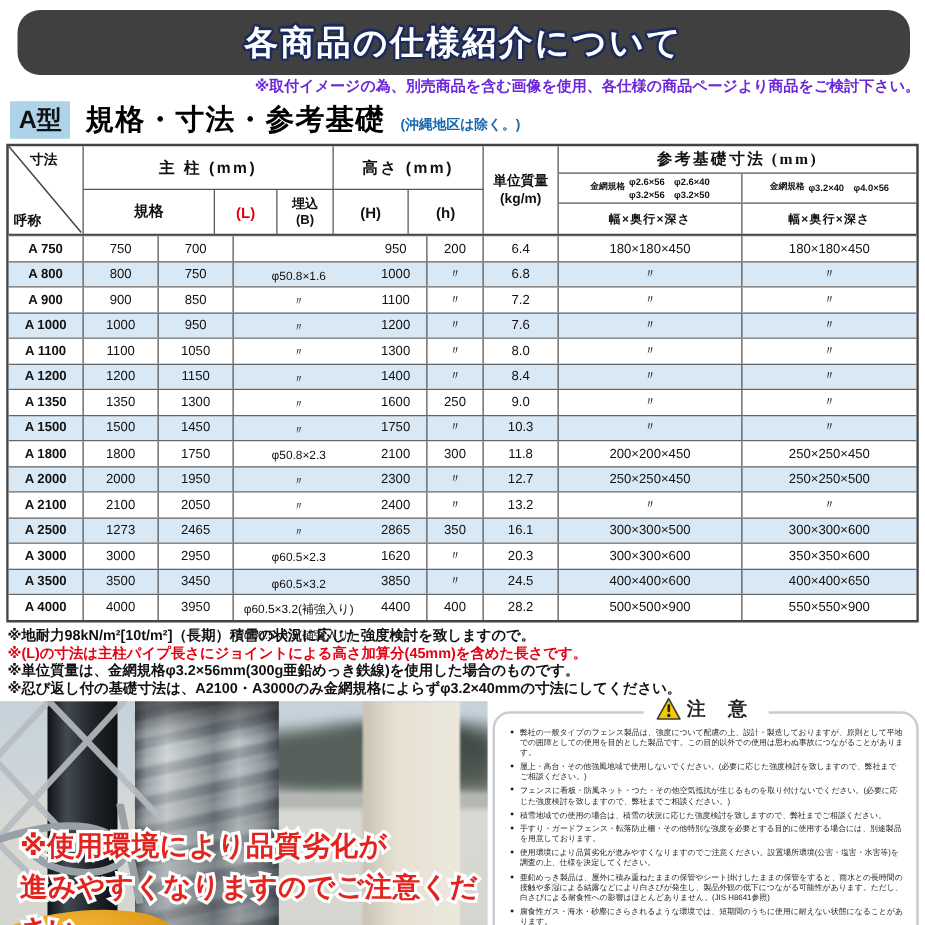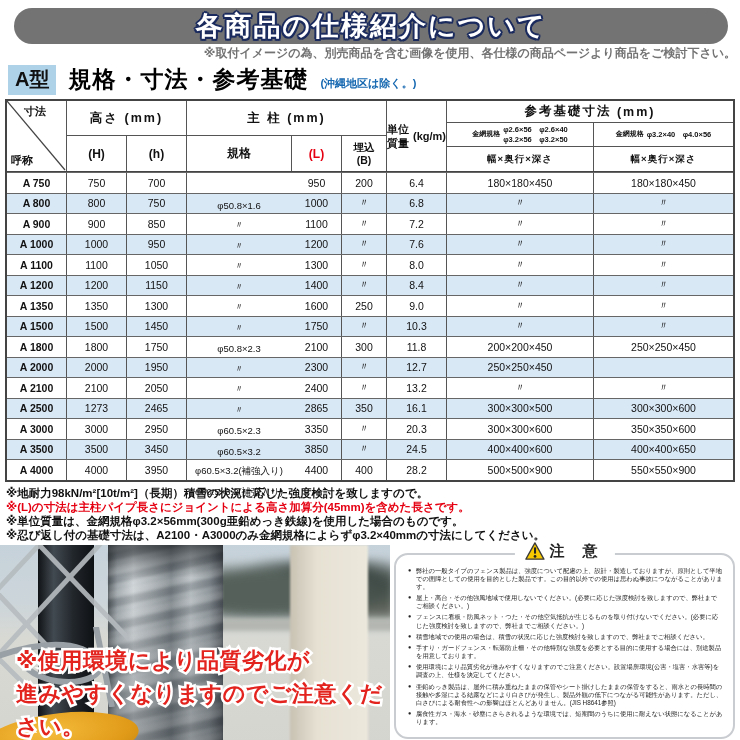--- a/index.html
+++ b/index.html
@@ -1,25 +1,25 @@
 <!DOCTYPE html>
 <html><head>
 <meta charset="utf-8">
 <style>
   html,body{margin:0;padding:0;background:#fff;}
   .page{width:740px;height:740px;position:relative;background:#fff;overflow:hidden;
         font-family:"Liberation Sans","DejaVu Sans",sans-serif;}
 
   
-  .title-bar{margin:8px 12px 0 14px;height:36px;background:#737373;border-radius:18px;
+  .title-bar{margin:8px 12px 0 14px;height:52px;background:#404040;border-radius:18px;
     display:flex;align-items:center;justify-content:center;color:#fff;font-size:27px;font-weight:bold;
     letter-spacing:2px;
     text-shadow:2px 0 0 #1b2b5e,-2px 0 0 #1b2b5e,0 2px 0 #1b2b5e,0 -2px 0 #1b2b5e,
       1.5px 1.5px 0 #1b2b5e,-1.5px -1.5px 0 #1b2b5e,1.5px -1.5px 0 #1b2b5e,-1.5px 1.5px 0 #1b2b5e;}
-  .top-note{margin:1px 4px 0 0;text-align:right;color:#737373;font-size:12px;font-weight:bold;}
+  .top-note{margin:1px 4px 0 0;text-align:right;color:#6d28d9;font-size:12px;font-weight:bold;}
 
   
   .section-heading{display:flex;align-items:flex-end;gap:12px;margin:2px 0 4px 8px;}
   .type-badge{background:#aed3e9;color:#111;font-size:20px;font-weight:bold;padding:1px 7px 2px;}
   .section-title{font-size:23px;font-weight:bold;color:#000000;letter-spacing:1px;}
   .section-sub{color:#1467b0;font-size:11px;font-weight:bold;padding-bottom:4px;}
 
   
   .spec-table{margin:1px 5px 0;width:730px;box-sizing:border-box;border:2px solid #444;}
   .thead{display:flex;height:70px;border-bottom:1.5px solid #444;font-weight:bold;color:#111;}
@@ -32,31 +32,31 @@
   .corner .bl{position:absolute;bottom:3px;left:4px;}
   .g-height{width:120px;}
   .g-post{width:200px;}
   .g-found{flex:1;}
   .g-top{height:35px;border-bottom:1px solid #555;font-size:12.5px;letter-spacing:2px;}
   .g-bot{height:35px;}
   .h60{width:60px;font-size:12px;}
   .w105{width:105px;font-size:12px;}
   .w50{width:50px;font-size:12px;}
   .w45{width:45px;font-size:10.5px;flex-direction:column;line-height:1.15;}
-  .col-mass{width:60px;flex-direction:row;font-size:11px;line-height:1.3;}
+  .col-mass{width:60px;flex-direction:column;font-size:11px;line-height:1.3;}
   .red-text{color:#e50012;}
   .f-top{height:22px;border-bottom:1px solid #555;font-size:12.5px;letter-spacing:2px;}
   .f-mid{height:24px;border-bottom:1px solid #555;}
   .f-bot{height:24px;}
   .f-c1{width:147px;}
   .f-c2{flex:1;border-right:none;}
   .mesh-cell{font-size:7.5px;gap:3px;line-height:1.25;}
   .mesh-label{font-size:7px;}
   .dims-cell{font-size:9.5px;letter-spacing:1px;}
-  .no-r{border-right:none !important;}
+  .no-r{border-right:none !important;font-family:Liberation Serif, serif;}
 
   .rows{display:block;}
   .trow{display:flex;height:19.5px;border-top:1px solid #666;background:#fff;}
   .rows > div.trow:nth-of-type(even){background:#d9e8f5;}
   .trow .cell{font-size:10.5px;color:#111;}
   .c1{width:60px;font-weight:bold;}
   .c2{width:60px;}
   .c3{width:60px;}
   .c4{width:105px;font-size:9.5px !important;margin-top:32px;}
   .c5{width:50px;}
@@ -125,38 +125,38 @@
   <div class="spec-table">
 
     <div class="thead">
       <div class="corner">
         <svg width="60" height="70">
           <line x1="0" y1="0" x2="58" y2="69" stroke="#444" stroke-width="1.2"></line>
         </svg>
         <span class="tr">寸法</span>
         <span class="bl">呼称</span>
       </div>
-      <div class="vgroup g-height">
-        <div class="cell g-top">高さ (mm)</div>
-        <div class="hrow g-bot">
-          <div class="cell h60">(H)</div>
-          <div class="cell h60">(h)</div>
-        </div>
-      </div>
       <div class="vgroup g-post">
         <div class="cell g-top">主 柱 (mm)</div>
         <div class="hrow g-bot">
           <div class="cell w105">規格</div>
           <div class="cell w50 red-text">(L)</div>
           <div class="cell w45">
             <span>埋込</span>
             <span>(B)</span>
           </div>
         </div>
       </div>
+      <div class="vgroup g-height">
+        <div class="cell g-top">高さ (mm)</div>
+        <div class="hrow g-bot">
+          <div class="cell h60">(H)</div>
+          <div class="cell h60">(h)</div>
+        </div>
+      </div>
       <div class="cell col-mass">
         <span>単位質量</span>
         <span>(kg/m)</span>
       </div>
       <div class="vgroup g-found">
         <div class="cell f-top no-r">
           <span>参考基礎寸法</span>&nbsp;
           <span>(mm)</span>
         </div>
         <div class="hrow f-mid">
@@ -288,20 +288,21 @@
 
         <div class="trow">
           <div class="cell c1">A 2000</div>
           <div class="cell c2">2000</div>
           <div class="cell c3">1950</div>
           <div class="cell c4">〃</div>
           <div class="cell c5">2300</div>
           <div class="cell c6">〃</div>
           <div class="cell c7">12.7</div>
           <div class="cell c8">250×250×450</div>
+          <div class="cell c9">250×250×500</div>
         </div>
 
         <div class="trow">
           <div class="cell c1">A 2100</div>
           <div class="cell c2">2100</div>
           <div class="cell c3">2050</div>
           <div class="cell c4">〃</div>
           <div class="cell c5">2400</div>
           <div class="cell c6">〃</div>
           <div class="cell c7">13.2</div>
@@ -319,21 +320,21 @@
           <div class="cell c7">16.1</div>
           <div class="cell c8">300×300×500</div>
           <div class="cell c9">300×300×600</div>
         </div>
 
         <div class="trow">
           <div class="cell c1">A 3000</div>
           <div class="cell c2">3000</div>
           <div class="cell c3">2950</div>
           <div class="cell c4">φ60.5×3.2</div>
-          <div class="cell c5">3350</div>
+          <div class="cell c5">1620</div>
           <div class="cell c6">〃</div>
           <div class="cell c7">20.3</div>
           <div class="cell c8">300×300×600</div>
           <div class="cell c9">350×350×600</div>
         </div>
 
         <div class="trow">
           <div class="cell c1">A 3500</div>
           <div class="cell c2">3500</div>
           <div class="cell c3">3450</div>

